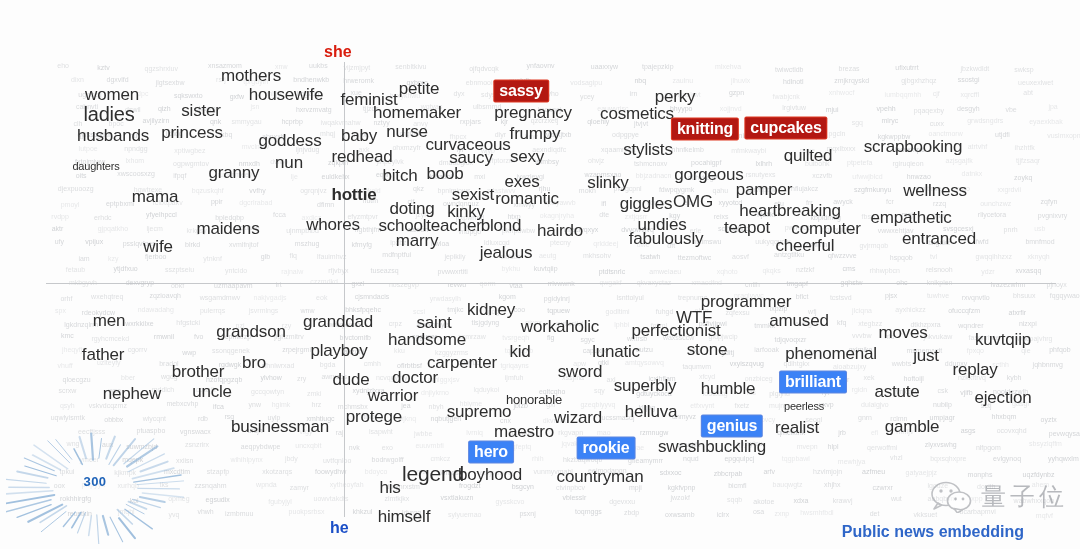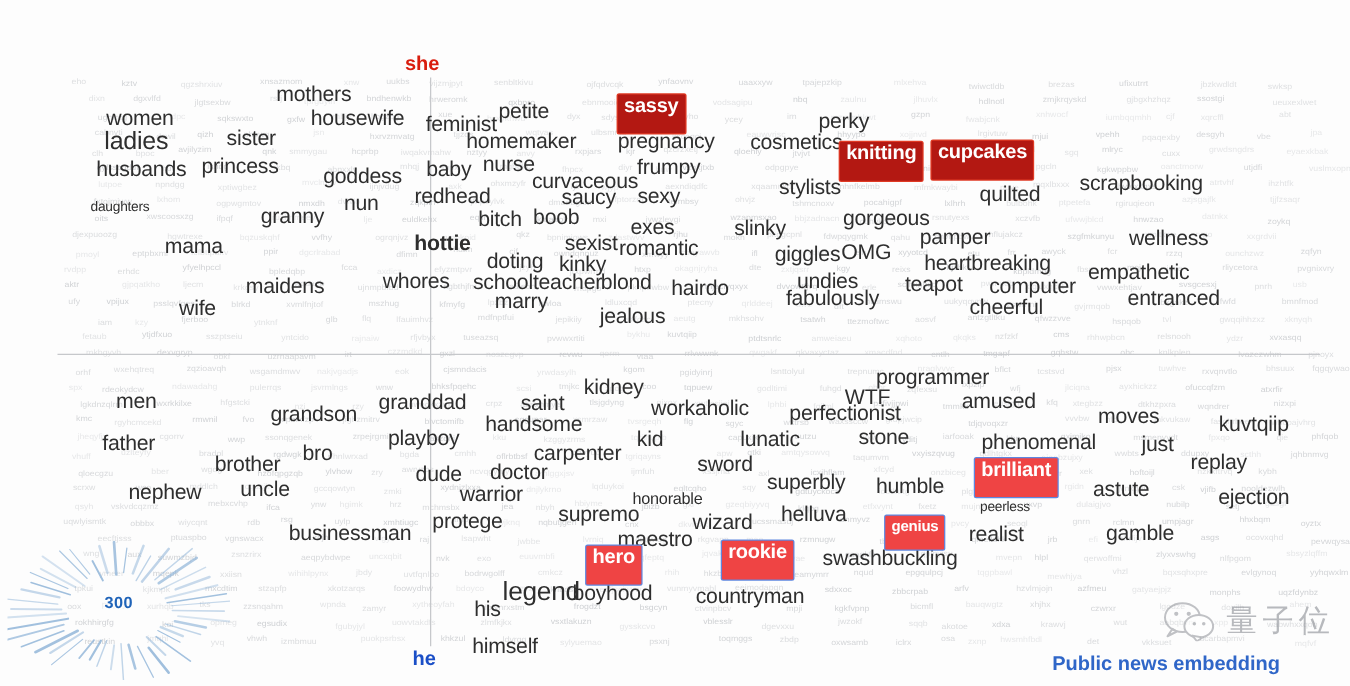--- a/index.html
+++ b/index.html
@@ -71,27 +71,27 @@
   .word {
     position: absolute;
     white-space: nowrap;
     color: #2e2e2e;
     z-index: 4;
     font-family: "Liberation Sans", sans-serif;
     letter-spacing: -0.2px;
   }
   .word.hl {
     color: #ffffff;
-    padding: 1px 5px 12px 5px;
+    padding: 1px 5px 2px 5px;
     border-radius: 1px;
     z-index: 5;
     font-weight: 600;
   }
   .word.hl-red  { background: #b31812; box-shadow: 0 0 0 1px #e03a24; }
-  .word.hl-blue { background: #ef4444; box-shadow: 0 0 0 1px #5e87e0; }
+  .word.hl-blue { background: #3b82f6; box-shadow: 0 0 0 1px #5e87e0; }
 
   
   #burst {
     position: absolute;
     left: 6px;
     top: 432px;
     width: 178px;
     height: 112px;
     z-index: 6;
   }
@@ -955,21 +955,21 @@
       <div class="word" style="font-size: 17px; left: 393px; top: 396px; transform: translate(-50%, -50%);">warrior</div>
       <div class="word" style="font-size: 13px; left: 534px; top: 399px; transform: translate(-50%, -50%);">honorable</div>
       <div class="word" style="font-size: 17px; left: 1003px; top: 398px; transform: translate(-50%, -50%);">ejection</div>
       <div class="word" style="font-size: 17px; left: 479px; top: 412px; transform: translate(-50%, -50%);">supremo</div>
       <div class="word" style="font-size: 17px; left: 578px; top: 418px; transform: translate(-50%, -50%);">wizard</div>
       <div class="word" style="font-size: 17px; left: 651px; top: 412px; transform: translate(-50%, -50%);">helluva</div>
       <div class="word" style="font-size: 11px; left: 804px; top: 406px; transform: translate(-50%, -50%);">peerless</div>
       <div class="word" style="font-size: 17px; left: 374px; top: 417px; transform: translate(-50%, -50%);">protege</div>
       <div class="word" style="font-size: 17px; left: 280px; top: 427px; transform: translate(-50%, -50%);">businessman</div>
       <div class="word" style="font-size: 17px; left: 524px; top: 432px; transform: translate(-50%, -50%);">maestro</div>
-      <div class="word hl hl-blue" style="font-size: 12px; left: 732px; top: 426px; transform: translate(-50%, -50%);">genius</div>
+      <div class="word hl hl-blue" style="font-size: 16px; left: 732px; top: 426px; transform: translate(-50%, -50%);">genius</div>
       <div class="word" style="font-size: 17px; left: 797px; top: 428px; transform: translate(-50%, -50%);">realist</div>
       <div class="word" style="font-size: 17px; left: 912px; top: 427px; transform: translate(-50%, -50%);">gamble</div>
       <div class="word" style="font-size: 21px; left: 433px; top: 438px; transform: translate(-50%, -50%); margin-top: 36px;">legend</div>
       <div class="word hl hl-blue" style="font-size: 16px; left: 491px; top: 452px; transform: translate(-50%, -50%);">hero</div>
       <div class="word hl hl-blue" style="font-size: 16px; left: 606px; top: 448px; transform: translate(-50%, -50%);">rookie</div>
       <div class="word" style="font-size: 17px; left: 712px; top: 447px; transform: translate(-50%, -50%);">swashbuckling</div>
       <div class="word" style="font-size: 17px; left: 490px; top: 475px; transform: translate(-50%, -50%);">boyhood</div>
       <div class="word" style="font-size: 17px; left: 600px; top: 477px; transform: translate(-50%, -50%);">countryman</div>
       <div class="word" style="font-size: 17px; left: 390px; top: 488px; transform: translate(-50%, -50%);">his</div>
       <div class="word" style="font-size: 17px; left: 404px; top: 517px; transform: translate(-50%, -50%);">himself</div>

